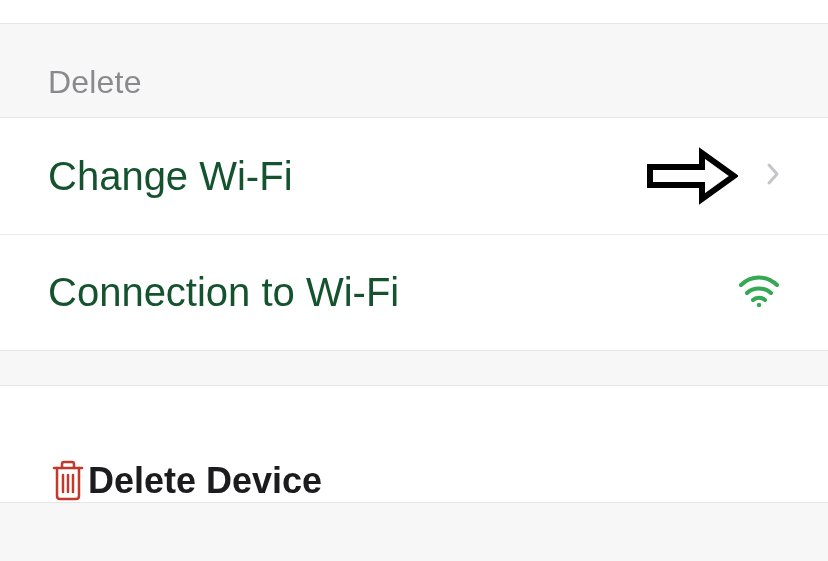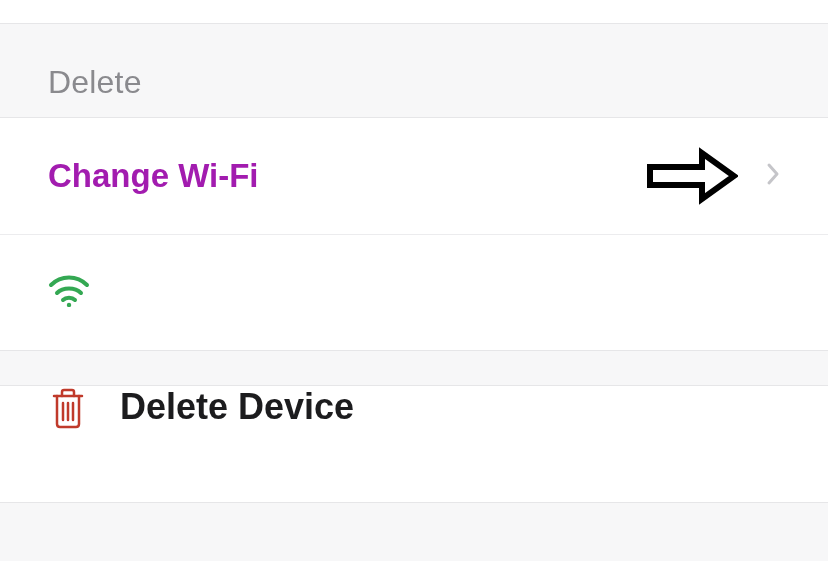--- a/index.html
+++ b/index.html
@@ -30,23 +30,23 @@
     .row {
       display: flex;
       align-items: center;
       padding: 0 48px;
       height: 116px;
     }
     .row + .row {
       border-top: 1px solid #ececee;
     }
     .row-title {
-      font-size: 33px;
-      font-weight: 700;
-      color: #a21caf;
+      font-size: 40px;
+      font-weight: 400;
+      color: #14532d;
       flex: 1;
     }
     .accessory {
       display: flex;
       align-items: center;
       gap: 28px;
     }
     .chevron {
       color: #c5c5c9;
     }
@@ -60,24 +60,23 @@
     .spacer {
       height: 34px;
     }
     .delete-list {
       background: #ffffff;
       border-top: 1px solid #e6e6e8;
       border-bottom: 1px solid #e6e6e8;
     }
     .delete-row {
       display: flex;
-      align-items: flex-start;
+      align-items: flex-end;
       padding: 0 48px;
       height: 116px;
-      gap: 32px;
     }
     .delete-icon {
       color: #c03a2b;
       display: inline-flex;
       align-items: center;
     }
     .delete-title {
       font-size: 36px;
       font-weight: 600;
       color: #1c1c1e;
@@ -102,20 +101,21 @@
       </span>
       <span class="chevron">
         <svg width="14" height="24" viewBox="0 0 14 24" fill="none" stroke="currentColor" stroke-width="3" stroke-linecap="round" stroke-linejoin="round">
           <polyline points="3,3 11,12 3,21"></polyline>
         </svg>
       </span>
     </div>
   </div>
 
   <div class="row">
+    <div class="row-title">Connection to Wi-Fi</div>
     <div class="accessory">
       <span class="wifi-icon">
         <svg width="42" height="32" viewBox="0 0 42 32" fill="none" stroke="currentColor" stroke-width="4" stroke-linecap="round">
           <path d="M3 10 C13 0, 29 0, 39 10"></path>
           <path d="M9 18 C15 12, 27 12, 33 18"></path>
           <path d="M15 25 C18 22, 24 22, 27 25"></path>
           <circle cx="21" cy="30" r="2.2" fill="currentColor" stroke="none"></circle>
         </svg>
       </span>
     </div>

